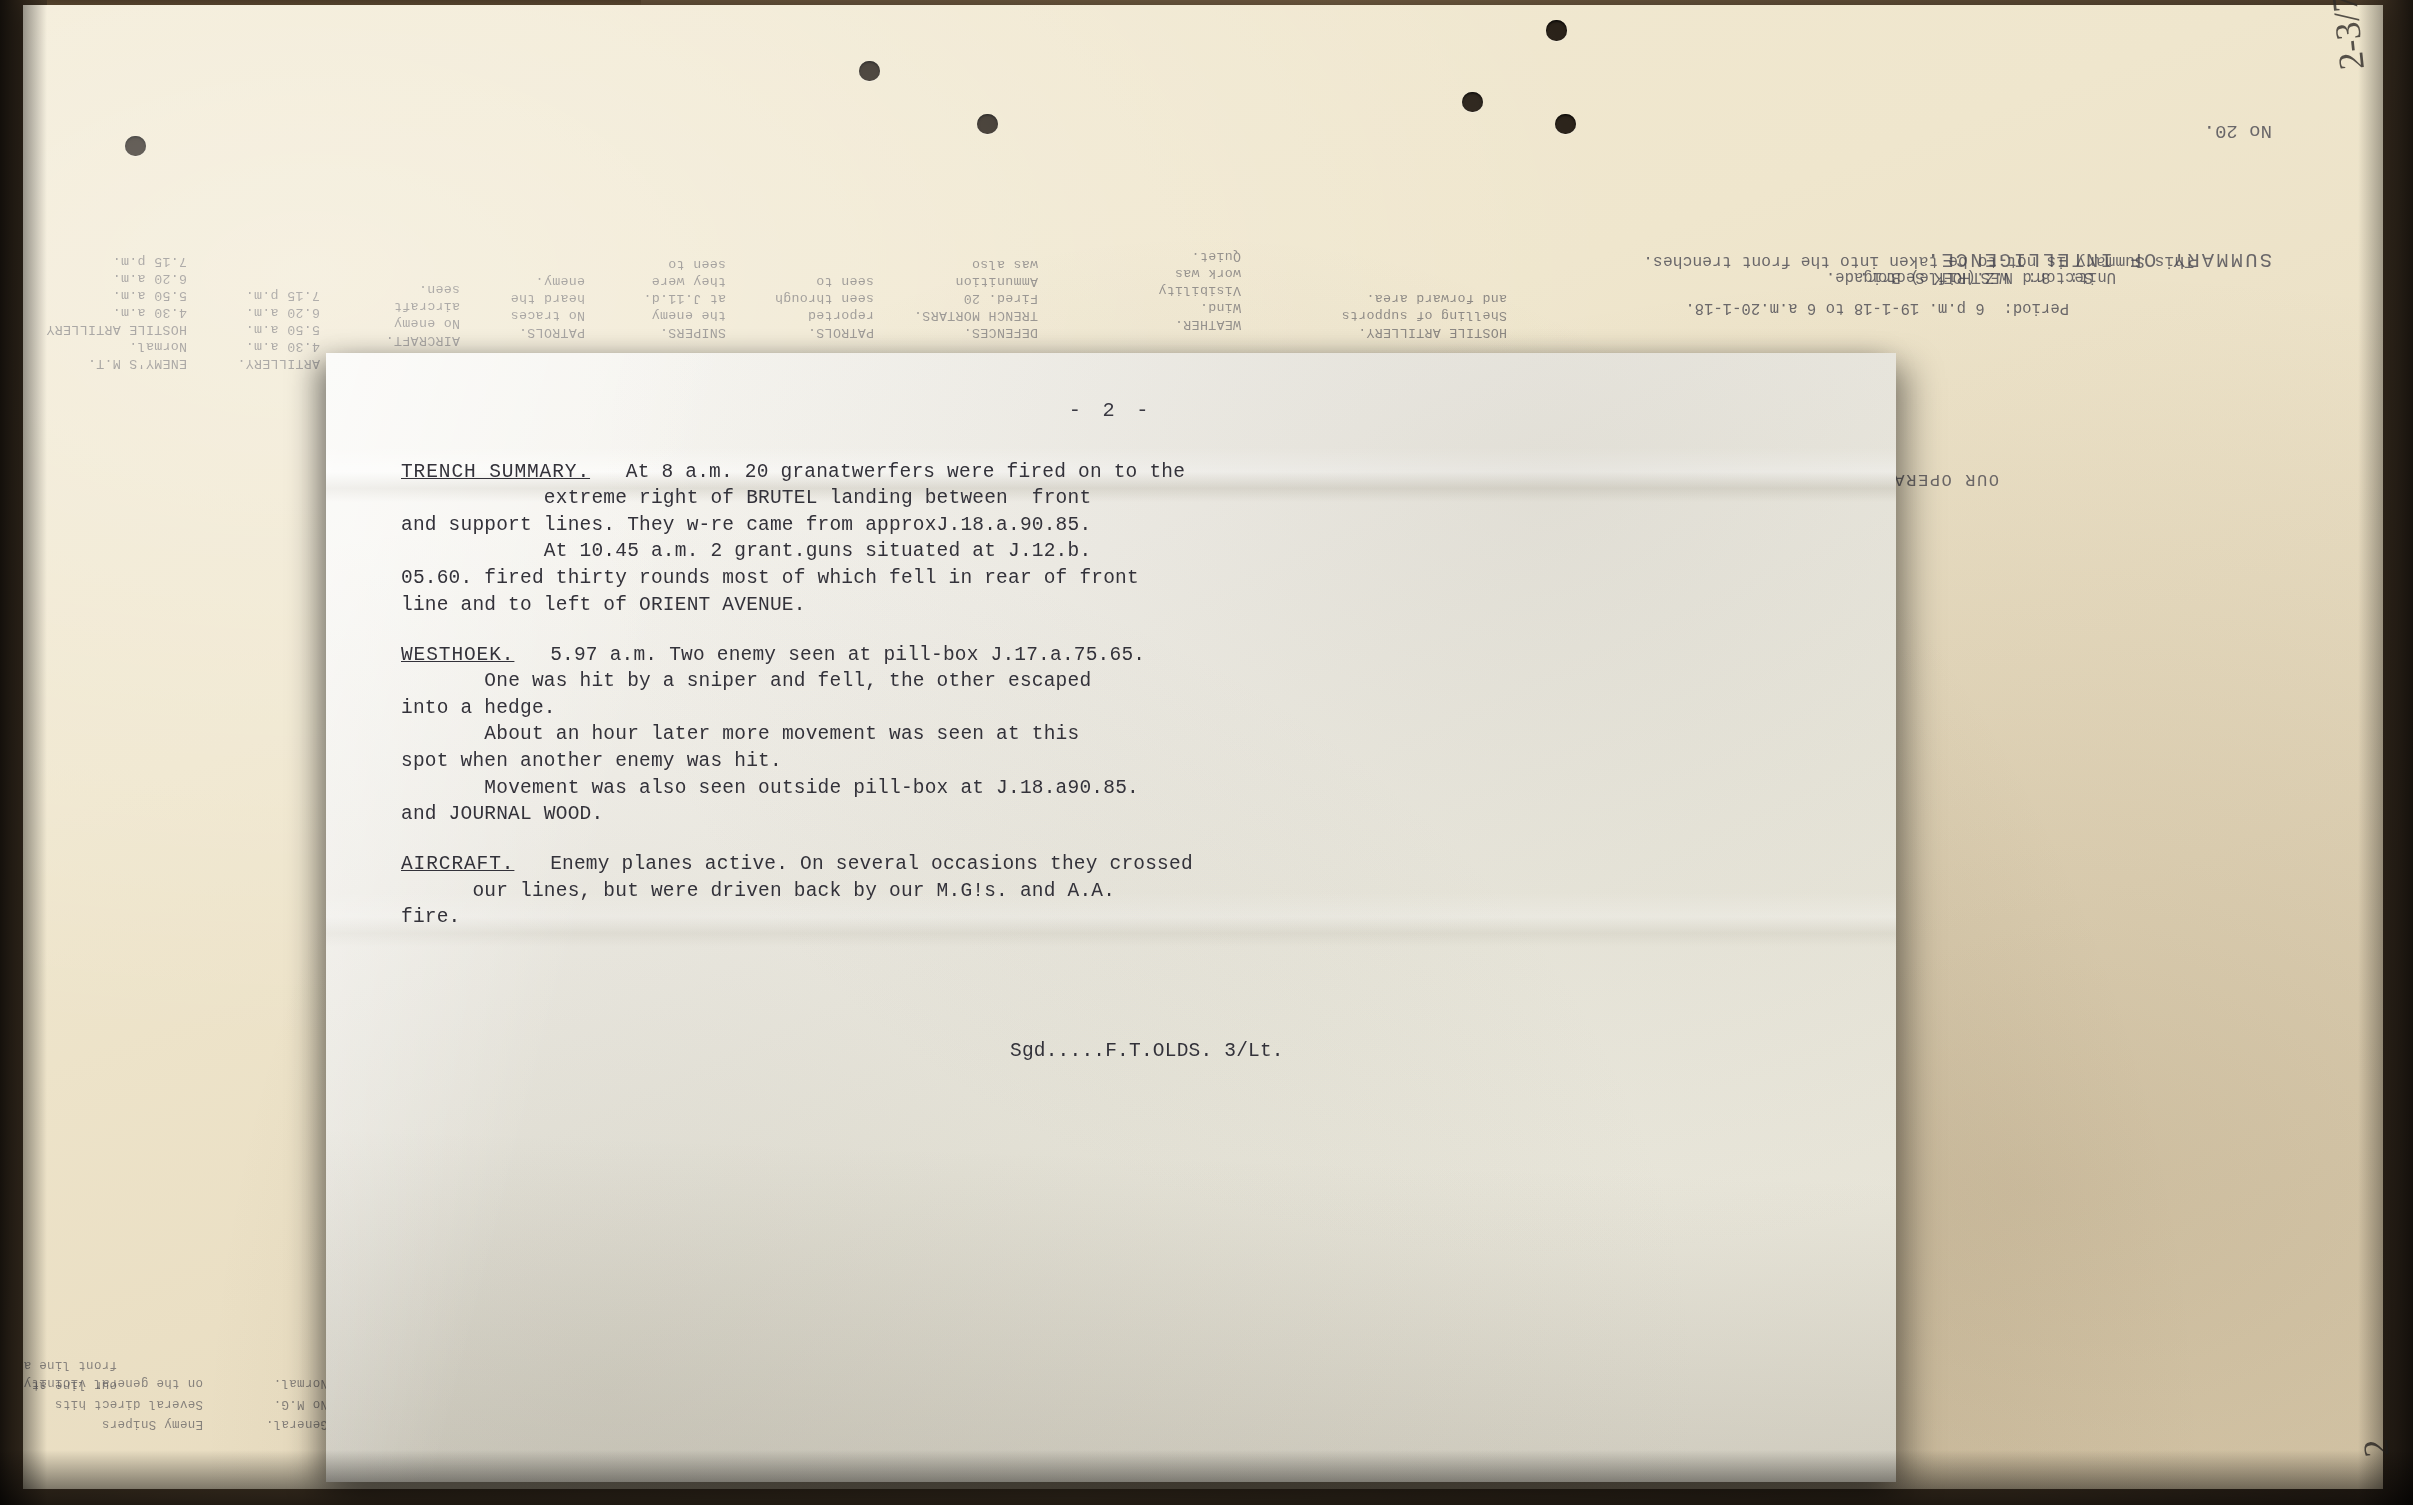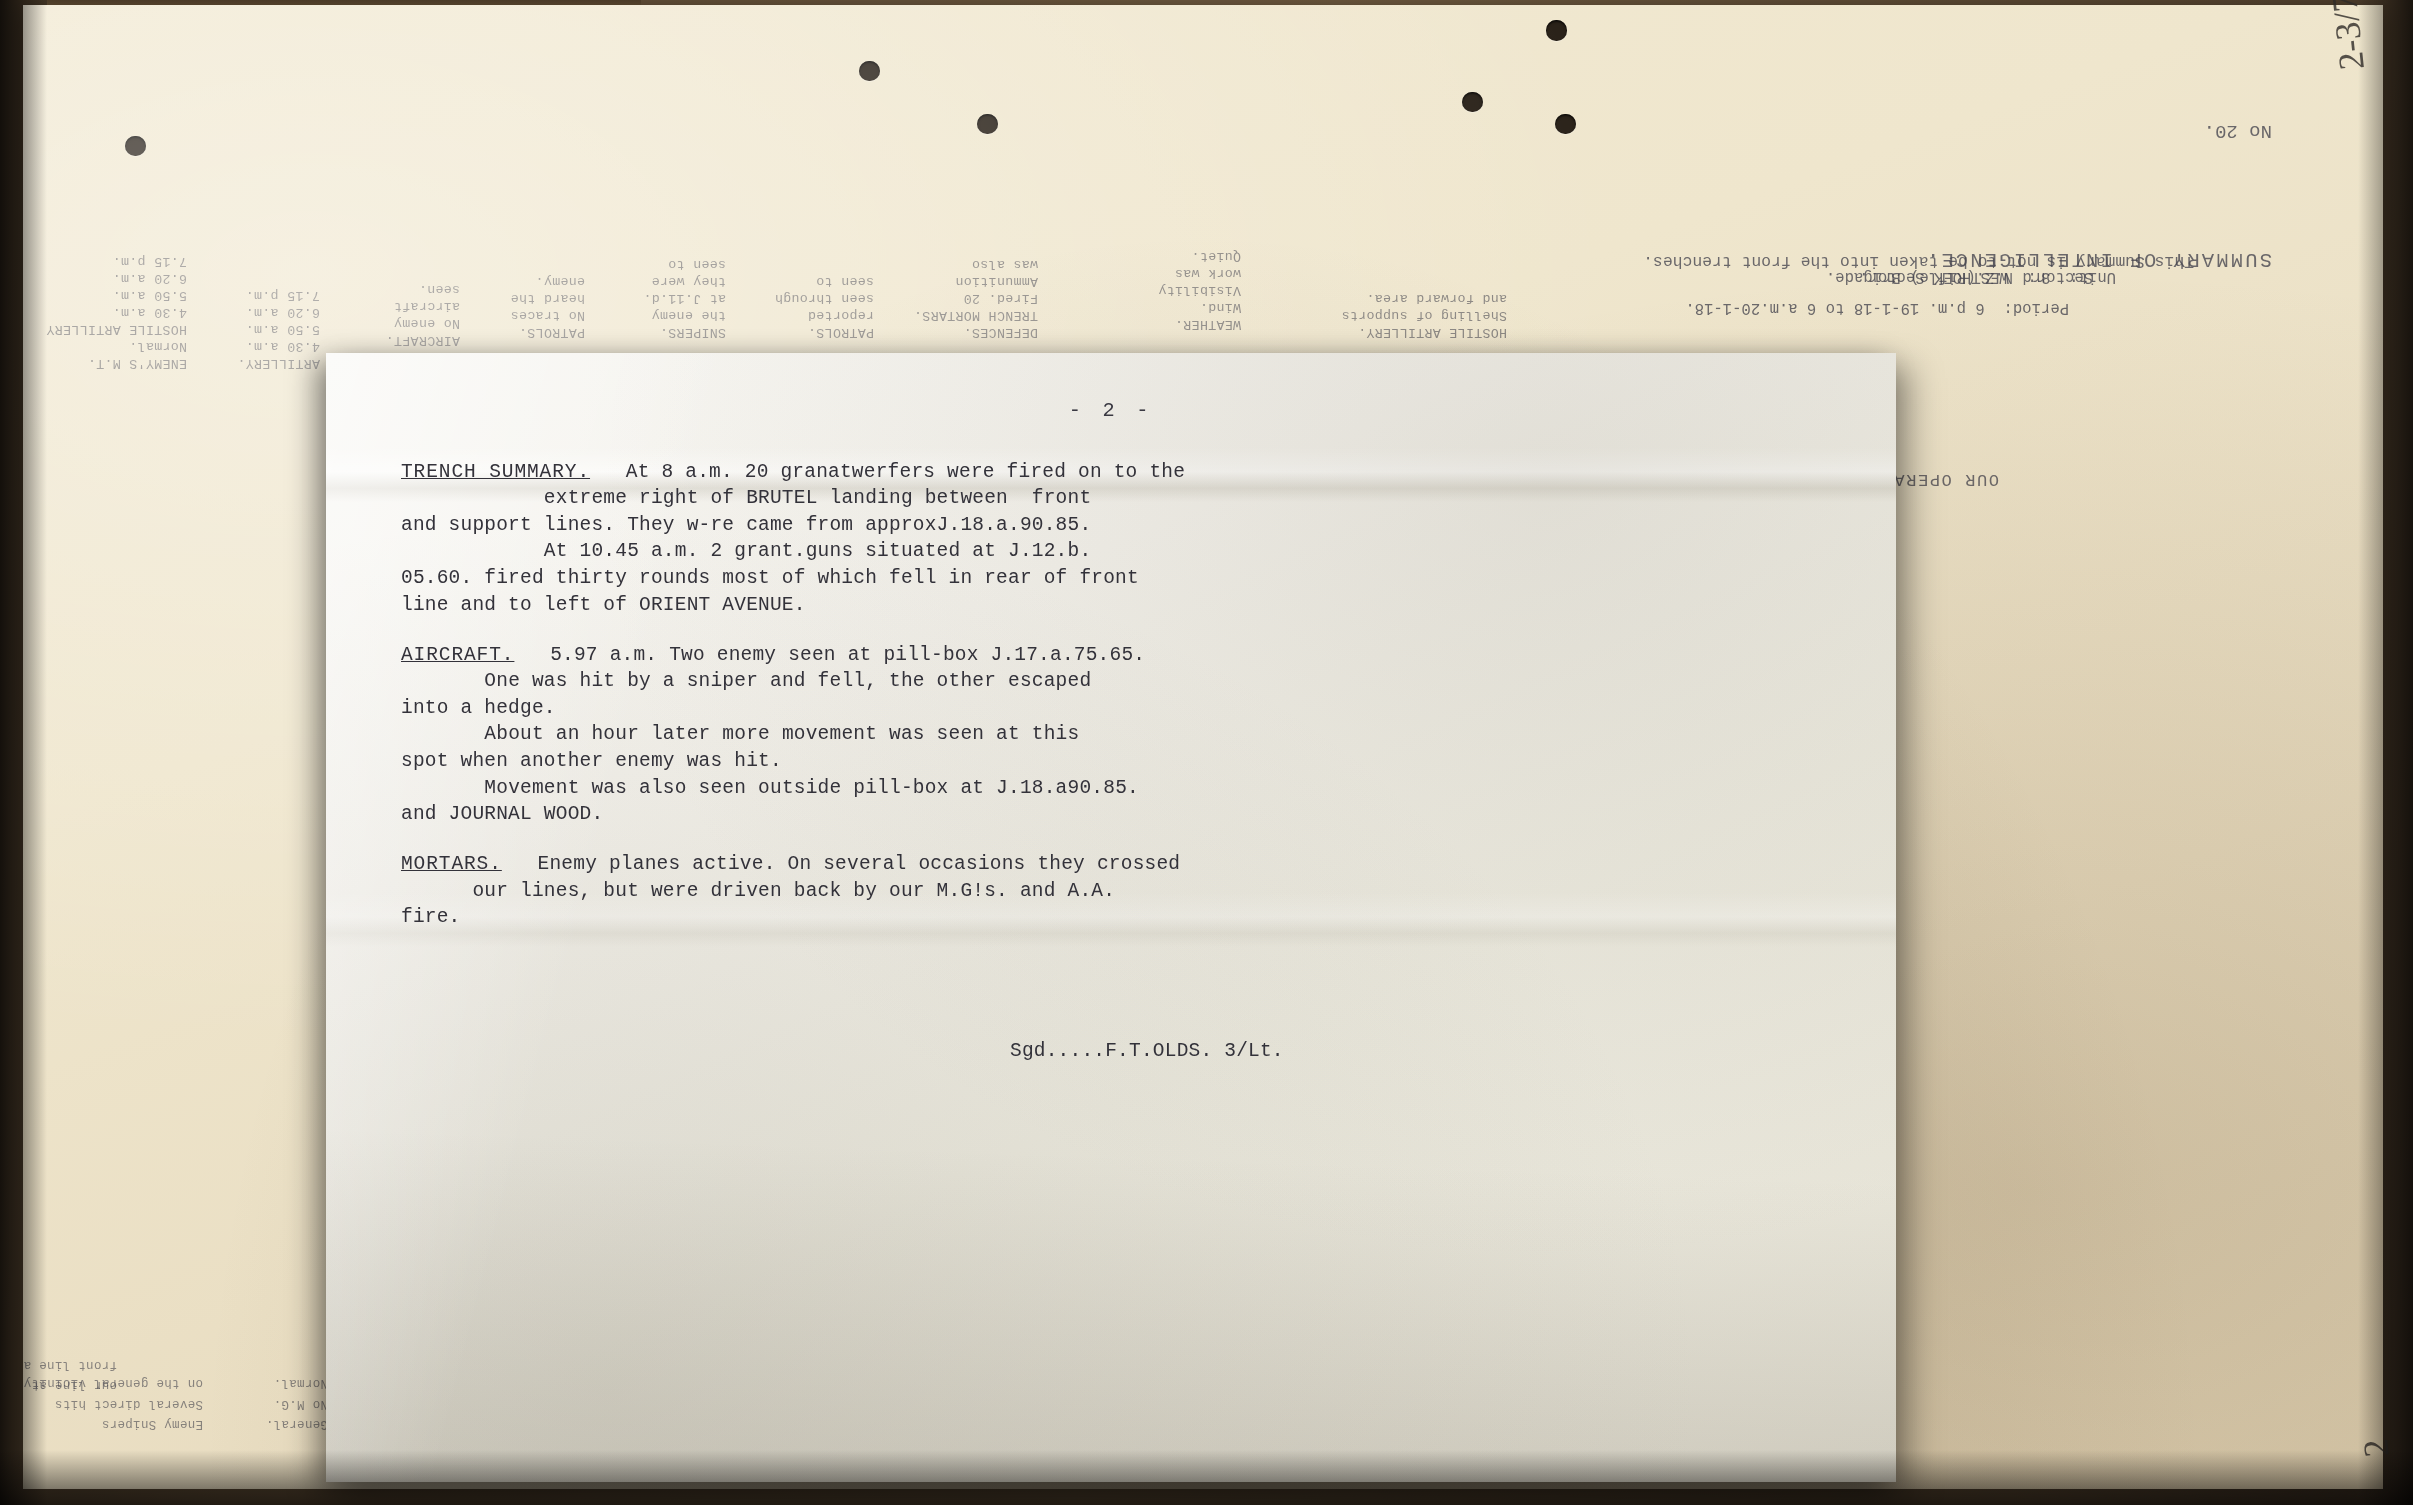--- a/index.html
+++ b/index.html
@@ -272,29 +272,29 @@
       <div class="page-num">-  2  -</div>
 
       <p class="para"><span class="hd">TRENCH SUMMARY.</span><span>   At 8 a.m. 20 granatwerfers were fired on to the
             extreme right of BRUTEL landing between  front
 and support lines. They w-re came from approxJ.18.a.90.85.
             At 10.45 a.m. 2 grant.guns situated at J.12.b.
 05.60. fired thirty rounds most of which fell in rear of front
 line and to left of ORIENT AVENUE.</span></p>
 
 
-      <p class="para"><span class="hd">AIRCRAFT.</span><span>   5.97 a.m. Two enemy seen at pill-box J.17.a.75.65.
+      <p class="para"><span class="hd">WESTHOEK.</span><span>   5.97 a.m. Two enemy seen at pill-box J.17.a.75.65.
        One was hit by a sniper and fell, the other escaped
 into a hedge.
        About an hour later more movement was seen at this
 spot when another enemy was hit.
        Movement was also seen outside pill-box at J.18.a90.85.
 and JOURNAL WOOD.</span></p>
 
-      <p class="para"><span class="hd">MORTARS.</span><span>   Enemy planes active. On several occasions they crossed
+      <p class="para"><span class="hd">AIRCRAFT.</span><span>   Enemy planes active. On several occasions they crossed
       our lines, but were driven back by our M.G!s. and A.A.
 fire.</span></p>
 
       <div class="sig">
         <span class="sig-line">Sgd.....F.T.OLDS. 3/Lt.</span>
       </div>
     </div>
   </div>
 
   <div class="ref r1">2-3/7</div>

